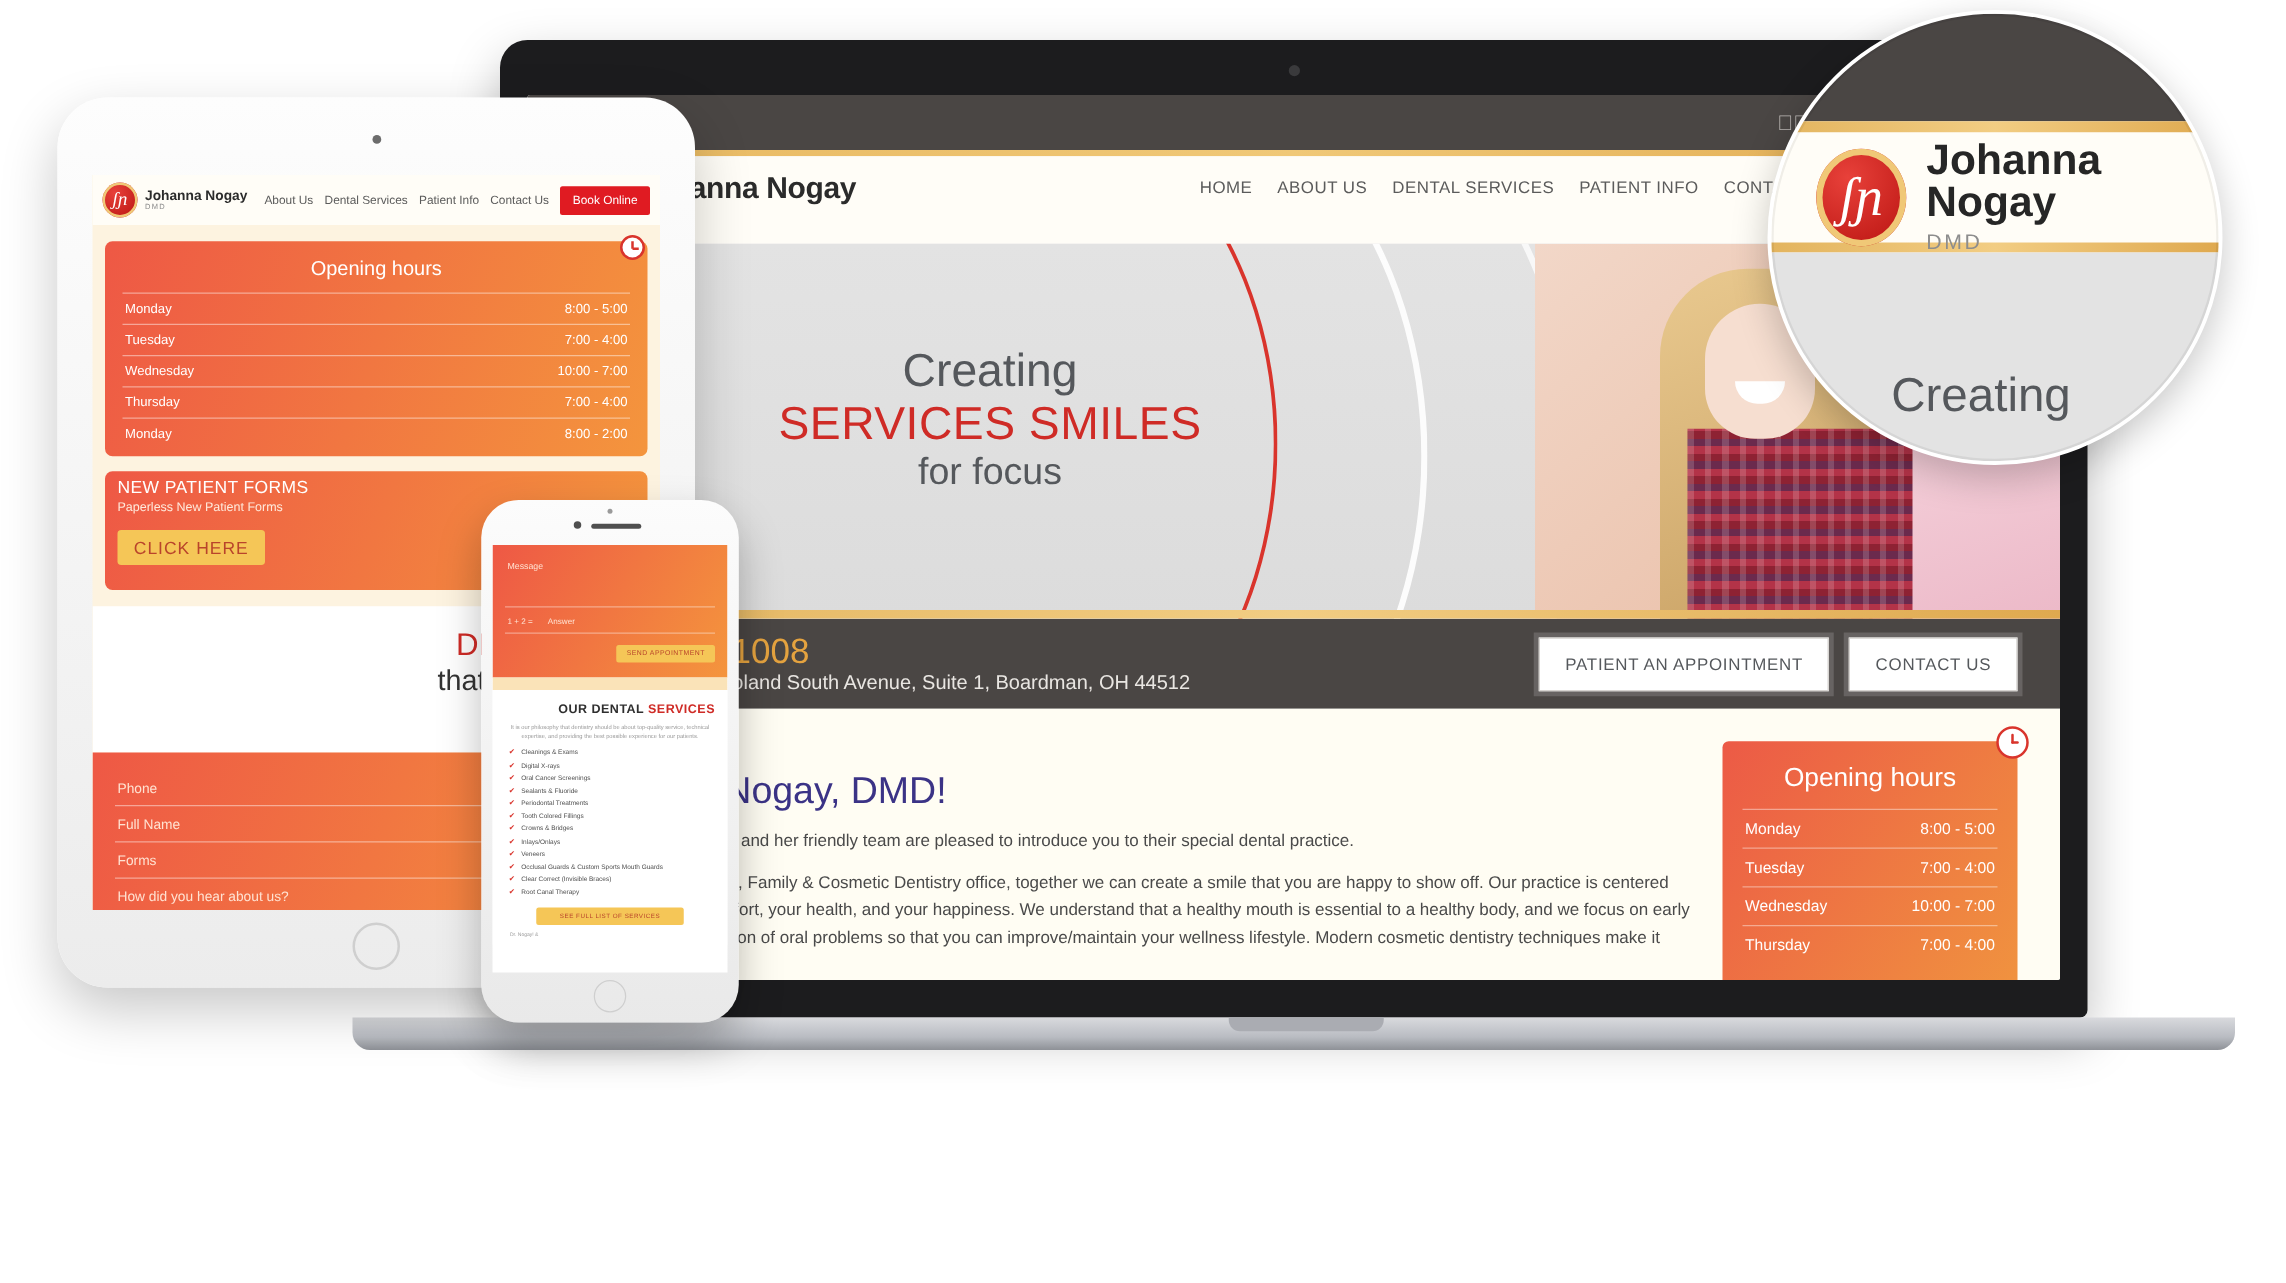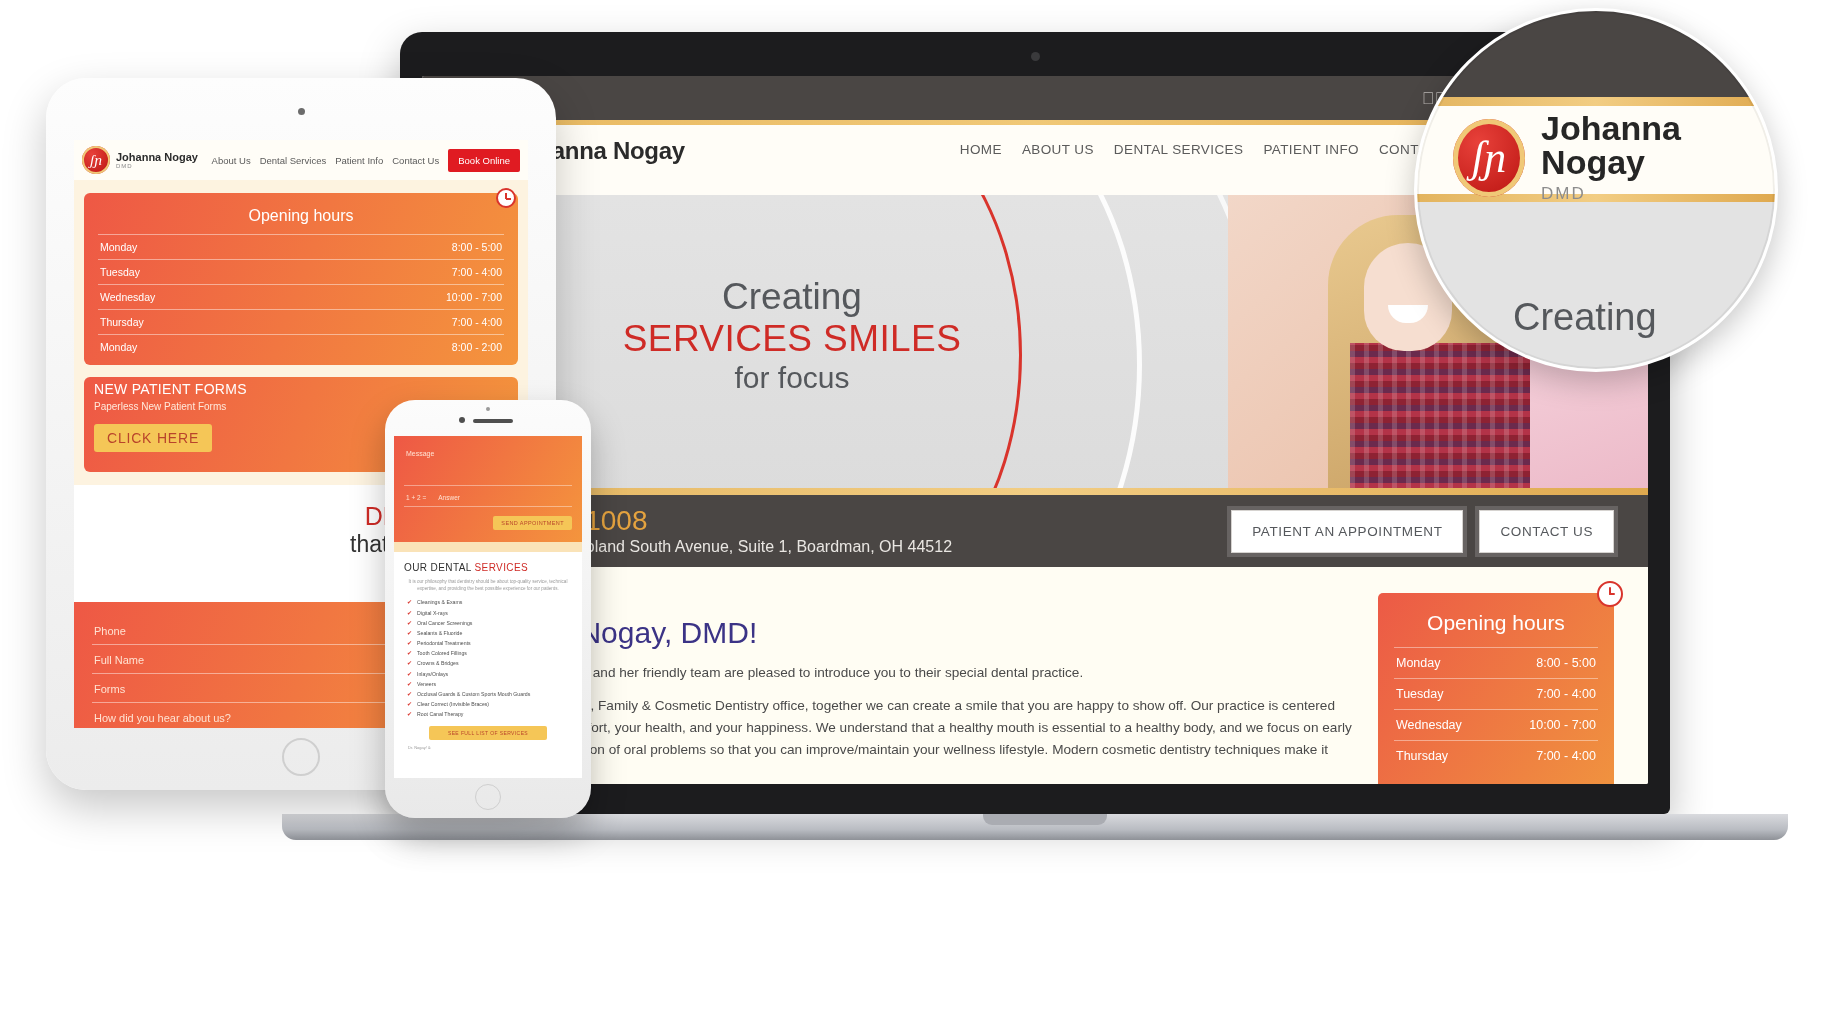--- a/index.html
+++ b/index.html
@@ -181,21 +181,21 @@
   .ph-screen { width:100%; height:100%; background:#fff; overflow:hidden; position:relative; }
 
   .ph-form { background:linear-gradient(120deg,#ee5845,#f4953d); padding:10px 10px 12px; }
   .ph-msg { color:#ffe2d2; font-size:7px; padding:4px 2px 28px; border-bottom:1px solid rgba(255,255,255,.4); }
   .ph-captcha { display:flex; gap:12px; color:#ffe2d2; font-size:6.5px; padding:8px 2px 5px;
      border-bottom:1px solid rgba(255,255,255,.4); }
   .ph-send { float:right; margin-top:9px; background:#f5c657; color:#b9442b; font-size:5.5px;
     letter-spacing:.4px; padding:4px 8px; border-radius:2px; }
   .ph-gold { height:10px; background:#fae3b8; }
   .ph-srv { background:#fff; padding:10px 10px 6px; }
-  .ph-srv-h { text-align:left; font-size:10px; color:#2f2f2f; letter-spacing:.4px; }
+  .ph-srv-h { text-align:right; font-size:10px; color:#2f2f2f; letter-spacing:.4px;font-weight:bold; }
   .ph-srv-h em { font-style:normal; color:#cf2b26; }
   .ph-srv-p { text-align:center; font-size:4.6px; color:#999; line-height:1.55; margin-top:5px; }
   .ph-li { display:flex; align-items:center; gap:5px; font-size:5.2px; color:#4e4e4e; padding:2.1px 0 2.1px 3px; }
   .ph-chk { color:#d9342c; font-size:6px; line-height:1; }
   .ph-full { display:block; margin:7px auto 0; width:118px; text-align:center; background:#f5c657;
     color:#b9442b; font-size:5px; letter-spacing:.4px; padding:4px 0; border-radius:2px; }
   .ph-foot { font-size:4px; color:#9a9a9a; padding:5px 4px 0; }
 
   
   .mag { position:absolute; left:1414px; top:8px; width:364px; height:364px; border-radius:50%;

